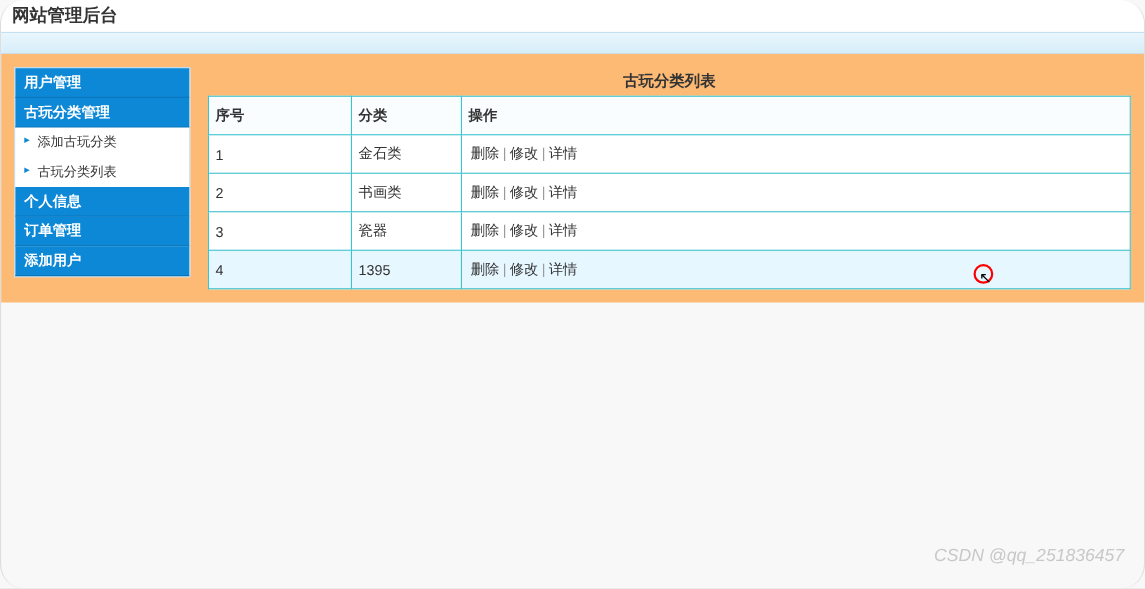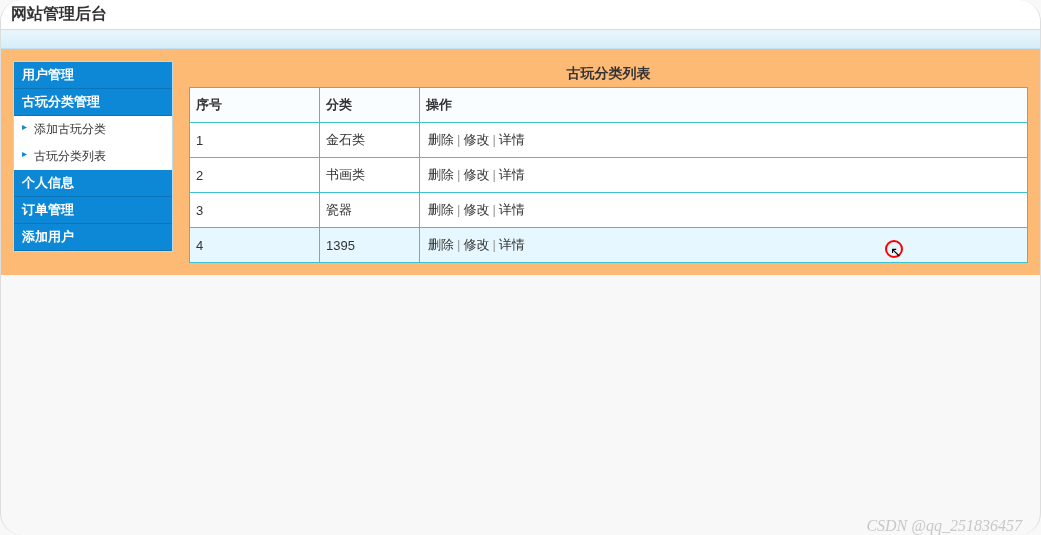--- a/index.html
+++ b/index.html
@@ -109,25 +109,25 @@
     }
     .cursor-arrow {
       position: absolute;
       font-size: 14px;
       color: #000;
       pointer-events: none;
     }
     .watermark {
       position: absolute;
       right: 18px;
-      bottom: 0;
+      bottom: 20px;
       color: #c8c8c8;
       font-size: 16px;
       font-style: italic;
-      font-family: Liberation Serif, serif;
+      font-family: Liberation Sans, sans-serif;
       pointer-events: none;
     }
     .page-wrap {
       position: relative;
       width: 1041px;
       height: 535px;
       overflow: hidden;
       border-left:1px solid #ddd;
       border-right:1px solid #ddd;
       border-radius:22px;

